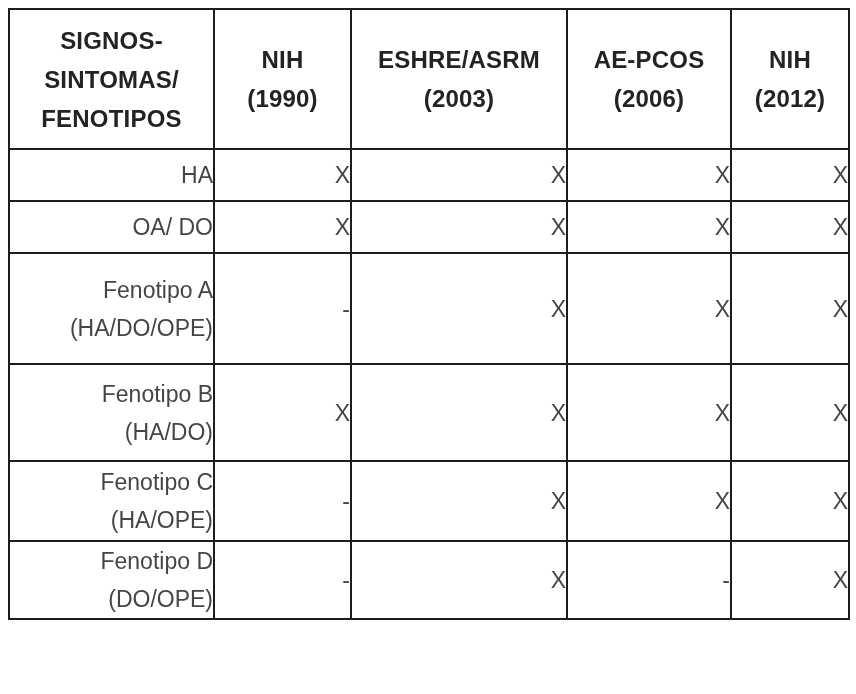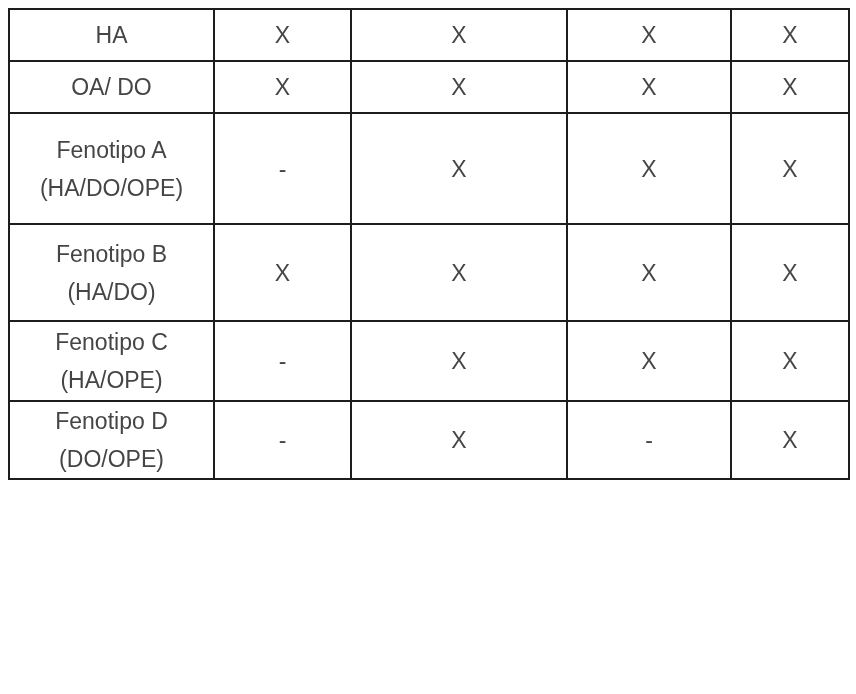--- a/index.html
+++ b/index.html
@@ -36,35 +36,49 @@
     font-weight: bold;
     color: #232323;
     line-height: 39px;
     letter-spacing: 0.2px;
   }
   table.criteria td {
     font-size: 23px;
     font-weight: 400;
     color: #454545;
     line-height: 38px;
+    text-align: right;
   }
 </style>
 </head>
 <body>
 
 <div class="table-wrap">
   <table class="criteria">
     <colgroup>
       <col style="width:205px">
       <col style="width:137px">
       <col style="width:216px">
       <col style="width:164px">
       <col style="width:118px">
     </colgroup>
     <tbody>
+      <tr style="height:140px">
+        <th>SIGNOS-
+SINTOMAS/
+FENOTIPOS</th>
+        <th>NIH
+(1990)</th>
+        <th>ESHRE/ASRM
+(2003)</th>
+        <th>AE-PCOS
+(2006)</th>
+        <th>NIH
+(2012)</th>
+      </tr>
 
       <tr style="height:52px">
         <td>HA</td>
         <td>X</td>
         <td>X</td>
         <td>X</td>
         <td>X</td>
       </tr>
 
       <tr style="height:52px">

